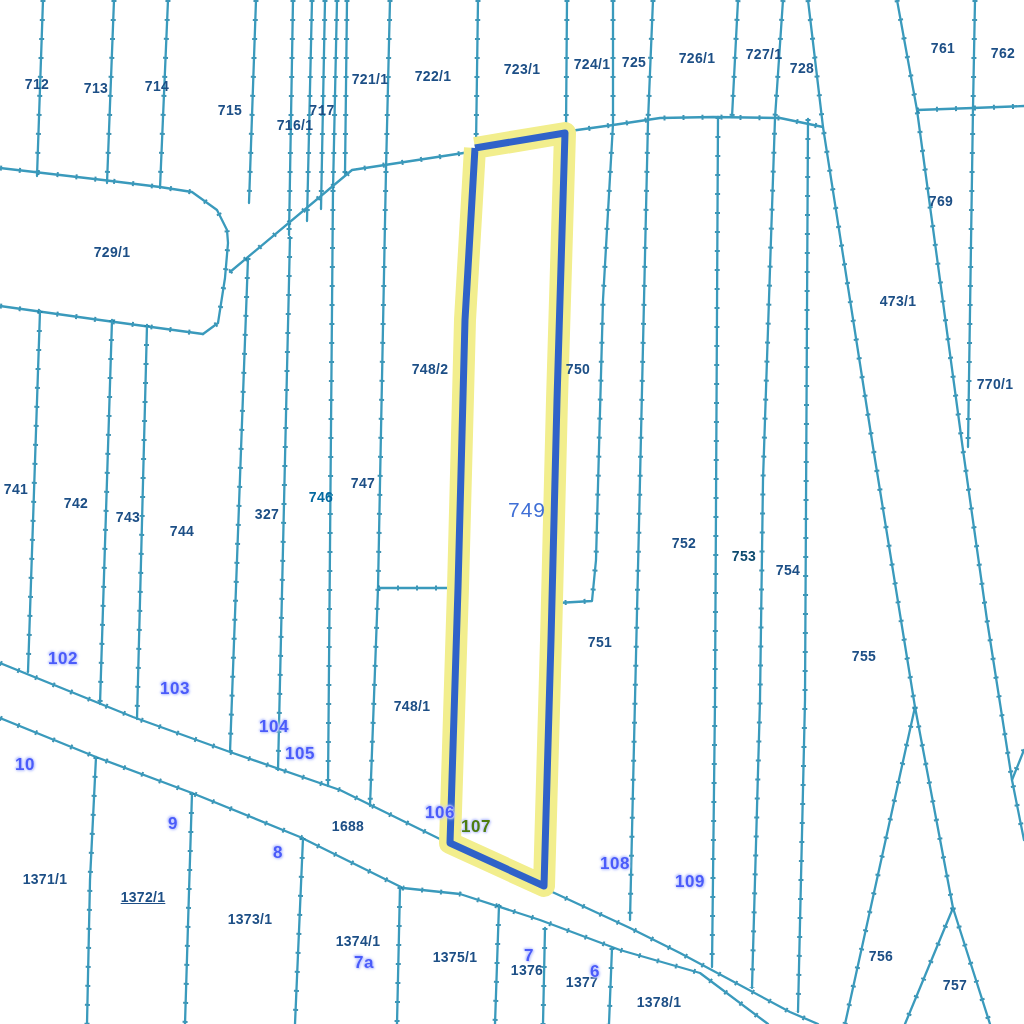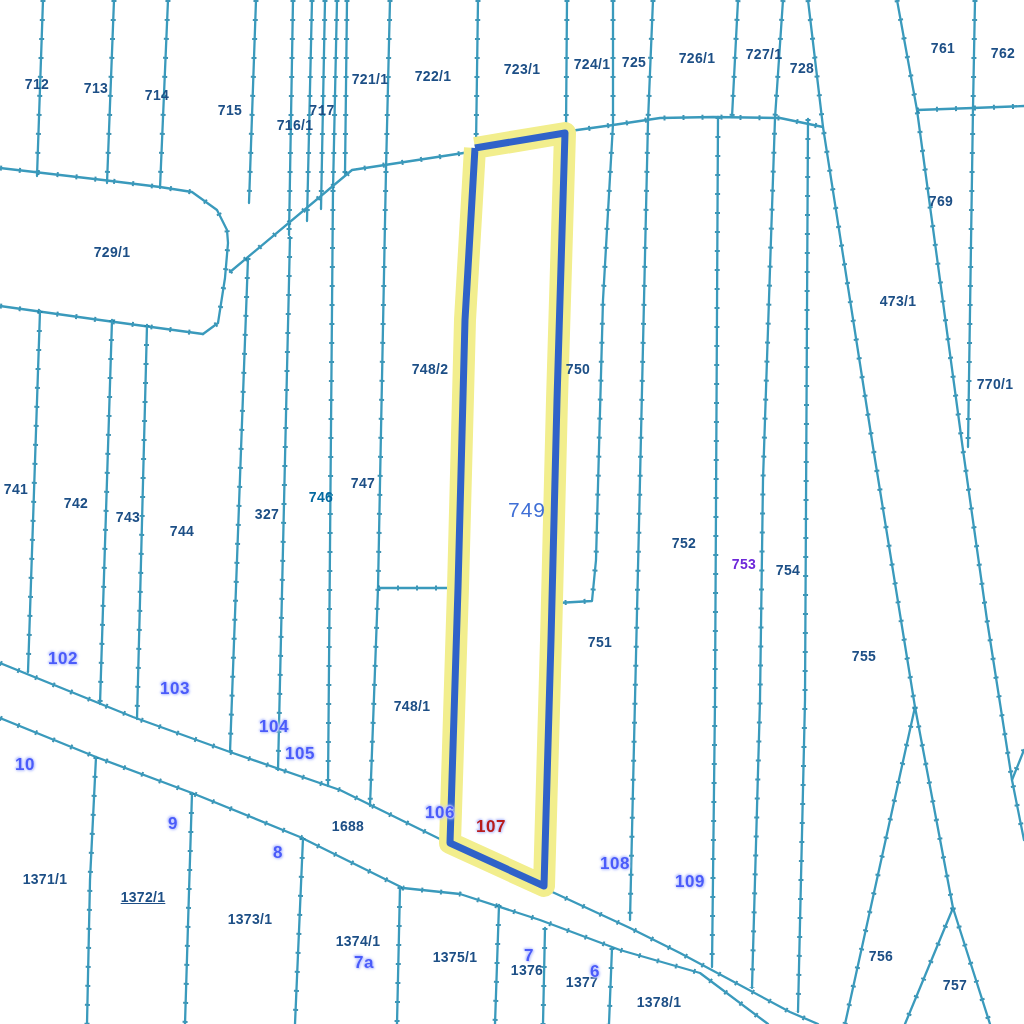--- a/index.html
+++ b/index.html
@@ -115,21 +115,21 @@
       <polyline points="545,928 543,1024" fill="none" stroke="#1f7fa3" stroke-width="5" stroke-dasharray="2 17" opacity="0.85"></polyline>
       <polyline points="545,928 543,1024" fill="none" stroke="#3a9abc" stroke-width="2.3" stroke-linejoin="round" stroke-linecap="round"></polyline>
       <polyline points="612,948 609,1024" fill="none" stroke="#1f7fa3" stroke-width="5" stroke-dasharray="2 17" opacity="0.85"></polyline>
       <polyline points="612,948 609,1024" fill="none" stroke="#3a9abc" stroke-width="2.3" stroke-linejoin="round" stroke-linecap="round"></polyline>
       <polyline points="475,148 565,133 557,400 551,640 544,886 450,843 458,588 465,320 475,148" fill="none" stroke="#f2ee8d" stroke-width="22" stroke-linejoin="round"></polyline>
       <polyline points="475,148 565,133 557,400 551,640 544,886 450,843 458,588 465,320 475,148" fill="none" stroke="#2f62c9" stroke-width="7" stroke-linejoin="round"></polyline>
     </svg>
   <div id="label-layer">
       <div class="lbl parcel-lbl" style="left: 37px; top: 84px; color: rgb(29, 79, 134);">712</div>
       <div class="lbl parcel-lbl" style="left: 96px; top: 88px; color: rgb(29, 79, 134);">713</div>
-      <div class="lbl parcel-lbl" style="left: 157px; top: 95px; color: rgb(29, 79, 134);">714</div>
+      <div class="lbl parcel-lbl" style="left: 157px; top: 86px; color: rgb(29, 79, 134);">714</div>
       <div class="lbl parcel-lbl" style="left: 230px; top: 110px; color: rgb(29, 79, 134);">715</div>
       <div class="lbl parcel-lbl" style="left: 295px; top: 125px; color: rgb(29, 79, 134);">716/1</div>
       <div class="lbl parcel-lbl" style="left: 322px; top: 111px; color: rgb(29, 79, 134); font-family: Liberation Mono, monospace;">717</div>
       <div class="lbl parcel-lbl" style="left: 370px; top: 79px; color: rgb(29, 79, 134);">721/1</div>
       <div class="lbl parcel-lbl" style="left: 433px; top: 76px; color: rgb(29, 79, 134);">722/1</div>
       <div class="lbl parcel-lbl" style="left: 522px; top: 69px; color: rgb(29, 79, 134);">723/1</div>
       <div class="lbl parcel-lbl" style="left: 592px; top: 64px; color: rgb(29, 79, 134);">724/1</div>
       <div class="lbl parcel-lbl" style="left: 634px; top: 62px; color: rgb(29, 79, 134);">725</div>
       <div class="lbl parcel-lbl" style="left: 697px; top: 58px; color: rgb(29, 79, 134);">726/1</div>
       <div class="lbl parcel-lbl" style="left: 764px; top: 54px; color: rgb(29, 79, 134);">727/1</div>
@@ -143,21 +143,21 @@
       <div class="lbl parcel-lbl" style="left: 430px; top: 369px; color: rgb(29, 79, 134);">748/2</div>
       <div class="lbl parcel-lbl" style="left: 578px; top: 369px; color: rgb(29, 79, 134);">750</div>
       <div class="lbl parcel-lbl" style="left: 16px; top: 489px; color: rgb(29, 79, 134);">741</div>
       <div class="lbl parcel-lbl" style="left: 76px; top: 503px; color: rgb(29, 79, 134);">742</div>
       <div class="lbl parcel-lbl" style="left: 128px; top: 517px; color: rgb(29, 79, 134);">743</div>
       <div class="lbl parcel-lbl" style="left: 182px; top: 531px; color: rgb(29, 79, 134);">744</div>
       <div class="lbl parcel-lbl" style="left: 267px; top: 514px; color: rgb(29, 79, 134);">327</div>
       <div class="lbl parcel-lbl" style="left: 321px; top: 497px; color: #0369a1;">746</div>
       <div class="lbl parcel-lbl" style="left: 363px; top: 483px; color: rgb(29, 79, 134);">747</div>
       <div class="lbl parcel-lbl" style="left: 684px; top: 543px; color: rgb(29, 79, 134);">752</div>
-      <div class="lbl parcel-lbl" style="left: 744px; top: 556px; color: #6d28d9; margin-top: 8px;">753</div>
+      <div class="lbl parcel-lbl" style="left: 744px; top: 556px; color: #0c4a6e;">753</div>
       <div class="lbl parcel-lbl" style="left: 788px; top: 570px; color: rgb(29, 79, 134);">754</div>
       <div class="lbl parcel-lbl" style="left: 600px; top: 642px; color: rgb(29, 79, 134);">751</div>
       <div class="lbl parcel-lbl" style="left: 864px; top: 656px; color: rgb(29, 79, 134);">755</div>
       <div class="lbl parcel-lbl" style="left: 412px; top: 706px; color: rgb(29, 79, 134);">748/1</div>
       <div class="lbl parcel-lbl" style="left: 348px; top: 826px; color: rgb(29, 79, 134);">1688</div>
       <div class="lbl parcel-lbl" style="left: 45px; top: 879px; color: rgb(29, 79, 134);">1371/1</div>
       <div class="lbl parcel-lbl u" style="left: 143px; top: 897px; color: rgb(29, 79, 134);">1372/1</div>
       <div class="lbl parcel-lbl" style="left: 250px; top: 919px; color: rgb(29, 79, 134);">1373/1</div>
       <div class="lbl parcel-lbl" style="left: 358px; top: 941px; color: rgb(29, 79, 134);">1374/1</div>
       <div class="lbl parcel-lbl" style="left: 455px; top: 957px; color: rgb(29, 79, 134);">1375/1</div>
@@ -167,21 +167,21 @@
       <div class="lbl parcel-lbl" style="left: 881px; top: 956px; color: rgb(29, 79, 134);">756</div>
       <div class="lbl parcel-lbl" style="left: 955px; top: 985px; color: rgb(29, 79, 134);">757</div>
       <div class="lbl point-lbl" style="left: 63px; top: 658px; color: rgb(74, 91, 250); text-shadow: rgb(195, 203, 255) 0px 0px 2px, rgb(195, 203, 255) 0px 0px 4px, rgb(195, 203, 255) 1px 1px 2px, rgb(195, 203, 255) -1px -1px 2px;">102</div>
       <div class="lbl point-lbl" style="left: 175px; top: 688px; color: rgb(74, 91, 250); text-shadow: rgb(195, 203, 255) 0px 0px 2px, rgb(195, 203, 255) 0px 0px 4px, rgb(195, 203, 255) 1px 1px 2px, rgb(195, 203, 255) -1px -1px 2px;">103</div>
       <div class="lbl point-lbl" style="left: 274px; top: 726px; color: rgb(74, 91, 250); text-shadow: rgb(195, 203, 255) 0px 0px 2px, rgb(195, 203, 255) 0px 0px 4px, rgb(195, 203, 255) 1px 1px 2px, rgb(195, 203, 255) -1px -1px 2px;">104</div>
       <div class="lbl point-lbl" style="left: 300px; top: 753px; color: rgb(74, 91, 250); text-shadow: rgb(195, 203, 255) 0px 0px 2px, rgb(195, 203, 255) 0px 0px 4px, rgb(195, 203, 255) 1px 1px 2px, rgb(195, 203, 255) -1px -1px 2px;">105</div>
       <div class="lbl point-lbl" style="left: 25px; top: 764px; color: rgb(74, 91, 250); text-shadow: rgb(195, 203, 255) 0px 0px 2px, rgb(195, 203, 255) 0px 0px 4px, rgb(195, 203, 255) 1px 1px 2px, rgb(195, 203, 255) -1px -1px 2px;">10</div>
       <div class="lbl point-lbl" style="left: 173px; top: 823px; color: rgb(74, 91, 250); text-shadow: rgb(195, 203, 255) 0px 0px 2px, rgb(195, 203, 255) 0px 0px 4px, rgb(195, 203, 255) 1px 1px 2px, rgb(195, 203, 255) -1px -1px 2px;">9</div>
       <div class="lbl point-lbl" style="left: 278px; top: 852px; color: rgb(74, 91, 250); text-shadow: rgb(195, 203, 255) 0px 0px 2px, rgb(195, 203, 255) 0px 0px 4px, rgb(195, 203, 255) 1px 1px 2px, rgb(195, 203, 255) -1px -1px 2px;">8</div>
       <div class="lbl point-lbl" style="left: 440px; top: 812px; color: rgb(74, 91, 250); text-shadow: rgb(195, 203, 255) 0px 0px 2px, rgb(195, 203, 255) 0px 0px 4px, rgb(195, 203, 255) 1px 1px 2px, rgb(195, 203, 255) -1px -1px 2px;">106</div>
-      <div class="lbl point-lbl" style="left: 491px; top: 826px; color: #b91c1c; text-shadow: rgb(195, 203, 255) 0px 0px 2px, rgb(195, 203, 255) 0px 0px 4px, rgb(195, 203, 255) 1px 1px 2px, rgb(195, 203, 255) -1px -1px 2px; text-align: right;">107</div>
+      <div class="lbl point-lbl" style="left: 476px; top: 826px; color: #4d7c0f; text-shadow: rgb(195, 203, 255) 0px 0px 2px, rgb(195, 203, 255) 0px 0px 4px, rgb(195, 203, 255) 1px 1px 2px, rgb(195, 203, 255) -1px -1px 2px; text-align: right;">107</div>
       <div class="lbl point-lbl" style="left: 615px; top: 863px; color: rgb(74, 91, 250); text-shadow: rgb(195, 203, 255) 0px 0px 2px, rgb(195, 203, 255) 0px 0px 4px, rgb(195, 203, 255) 1px 1px 2px, rgb(195, 203, 255) -1px -1px 2px;">108</div>
       <div class="lbl point-lbl" style="left: 690px; top: 881px; color: rgb(74, 91, 250); text-shadow: rgb(195, 203, 255) 0px 0px 2px, rgb(195, 203, 255) 0px 0px 4px, rgb(195, 203, 255) 1px 1px 2px, rgb(195, 203, 255) -1px -1px 2px;">109</div>
       <div class="lbl point-lbl" style="left: 364px; top: 962px; color: rgb(74, 91, 250); text-shadow: rgb(195, 203, 255) 0px 0px 2px, rgb(195, 203, 255) 0px 0px 4px, rgb(195, 203, 255) 1px 1px 2px, rgb(195, 203, 255) -1px -1px 2px;">7a</div>
       <div class="lbl point-lbl" style="left: 529px; top: 955px; color: rgb(74, 91, 250); text-shadow: rgb(195, 203, 255) 0px 0px 2px, rgb(195, 203, 255) 0px 0px 4px, rgb(195, 203, 255) 1px 1px 2px, rgb(195, 203, 255) -1px -1px 2px;">7</div>
       <div class="lbl point-lbl" style="left: 595px; top: 971px; color: rgb(74, 91, 250); text-shadow: rgb(195, 203, 255) 0px 0px 2px, rgb(195, 203, 255) 0px 0px 4px, rgb(195, 203, 255) 1px 1px 2px, rgb(195, 203, 255) -1px -1px 2px;">6</div>
       <div class="lbl hl-lbl" style="left: 527px; top: 509px; color: rgb(63, 111, 214);">749</div>
     </div>
 </div>
 
 </body></html>

